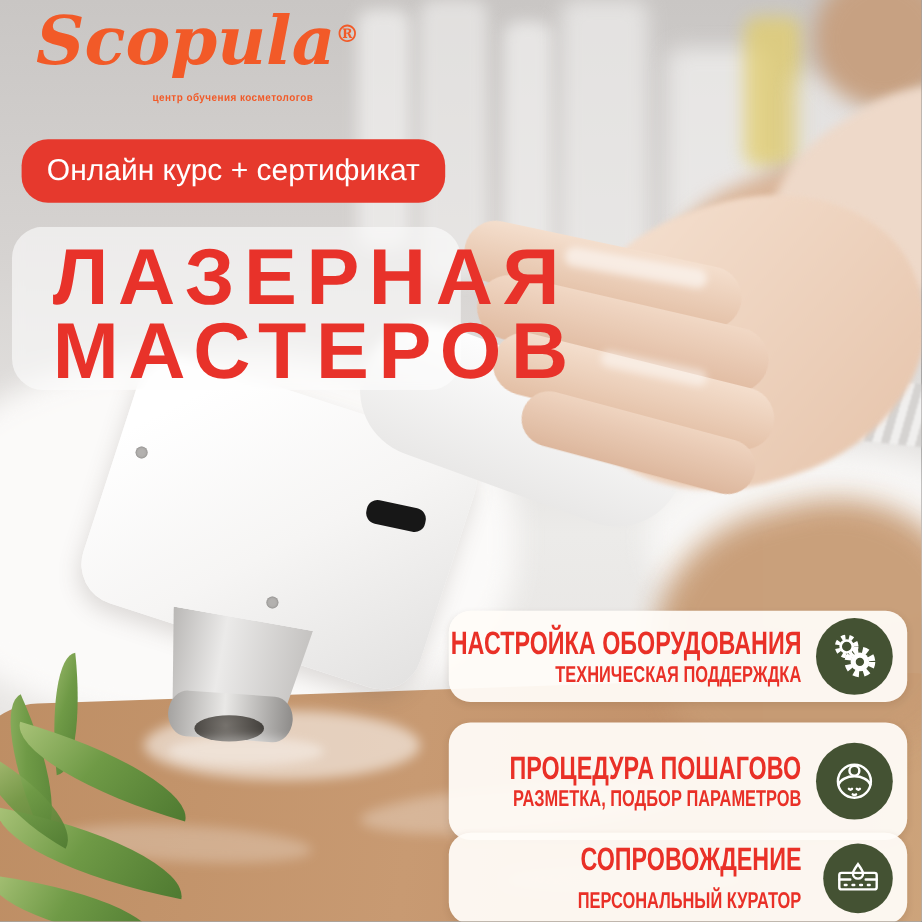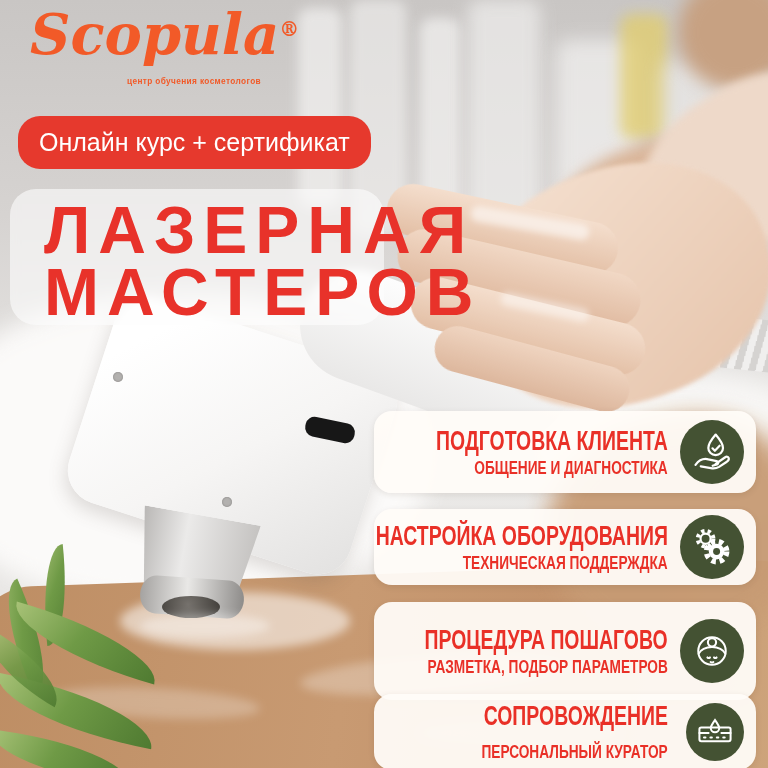--- a/index.html
+++ b/index.html
@@ -93,32 +93,20 @@
   <div class="abs logo-tag" style="left:127px;top:76px;">центр обучения косметологов</div>
 
   <div class="abs badge">Онлайн курс + сертификат</div>
 
   <div class="abs title-panel">
     <span class="title-line">ЛАЗЕРНАЯ</span>
     <span class="title-line">МАСТЕРОВ</span>
   </div>
 
 
-  <div class="card" style="top:411px;height:82px;">
-    <span class="card-title">ПОДГОТОВКА КЛИЕНТА</span>
-    <span class="card-sub">ОБЩЕНИЕ И ДИАГНОСТИКА</span>
-    <span class="icon-circle">
-      <svg viewBox="0 0 48 48" fill="none" stroke="#ffffff" stroke-width="2.4" stroke-linecap="round" stroke-linejoin="round">
-        <path d="M28 5 C28 5 20 14.5 20 19.5 a8 8 0 0 0 16 0 C36 14.5 28 5 28 5 Z"></path>
-        <path d="M24.5 20 l2.6 2.6 l5.2 -5.4"></path>
-        <path d="M6 38 q6 -8 14 -6 l9 2 q3 1 1.2 3.2 l-5.5 1.8"></path>
-        <path d="M28 37 l10 -7 q3 -2 4.2 .6 q.8 2 -2 4 l-8.5 5.6 q-4 2.4 -9 1.4 l-11 -2"></path>
-      </svg>
-    </span>
-  </div>
 
   <div class="card" style="top:509px;height:76px;">
     <span class="card-title">НАСТРОЙКА ОБОРУДОВАНИЯ</span>
     <span class="card-sub">ТЕХНИЧЕСКАЯ ПОДДЕРЖДКА</span>
     <span class="icon-circle">
       <svg viewBox="0 0 48 48" fill="none">
         <circle cx="17" cy="15" r="8.5" stroke="#fff" stroke-width="4.5" stroke-dasharray="3.6 3.4"></circle>
         <circle cx="17" cy="15" r="5.5" stroke="#fff" stroke-width="2.4"></circle>
         <circle cx="29" cy="29" r="11" stroke="#fff" stroke-width="6" stroke-dasharray="4.8 4.2"></circle>
         <circle cx="29" cy="29" r="8.5" fill="#fff"></circle>

